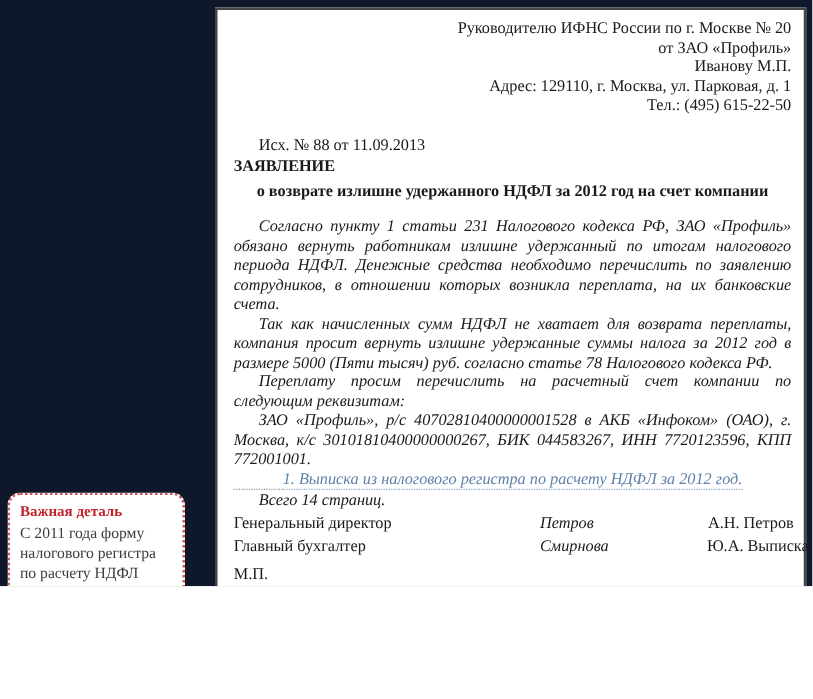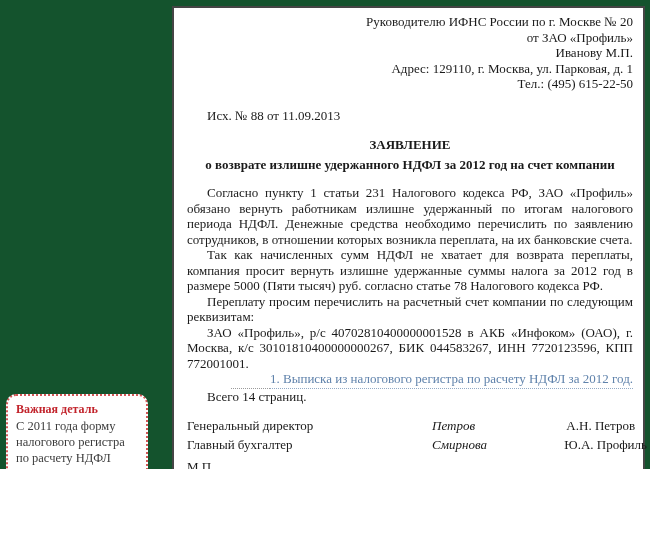--- a/index.html
+++ b/index.html
@@ -1,71 +1,69 @@
 <!DOCTYPE html>
 <html lang="ru"><head>
 <meta charset="utf-8">
 <style>
   * { margin: 0; padding: 0; box-sizing: border-box; }
   html, body { background: #ffffff; }
   .stage {
     position: relative;
     width: 650px;
     height: 469px;
-    background: #14532d;
+    background: #0f172a;
     font-family: "Liberation Serif", "DejaVu Serif", serif;
     color: #1a1a1a;
     overflow: hidden;
   }
   .doc {
     position: absolute;
     left: 172px;
     top: 6px;
     width: 473px;
     height: 546px;
     border: 2px solid #454545;
     background: #ffffff;
     padding: 6px 10px 0 13px;
     font-size: 13px;
     line-height: 15.5px;
   }
   .hdr { text-align: right; }
   .ref { margin-top: 16px; text-indent: 20px; }
   .title {
-    margin-top: 12px;
-    text-align: center;
     font-weight: bold;
     line-height: 20px;
   }
   .subtitle {
     text-align: center;
     font-weight: bold;
     line-height: 19px;
     white-space: nowrap;
   }
-  .body { margin-top: 11px; text-align: justify; hyphens: auto; }
+  .body { margin-top: 11px; text-align: justify; hyphens: auto; font-style: italic; }
   .body p { text-indent: 20px; }
-  .app1-wrap { text-align: right; }
+  .app1-wrap { text-align: center; }
   .app1 {
     display: inline-block;
     position: relative;
     color: #5f82ab;
     border-bottom: 1px dotted #93abc6;
     padding-bottom: 1px;
   }
   .app1::before {
     content: "";
     position: absolute;
     left: -39px;
     width: 39px;
     bottom: -1px;
     height: 0;
     border-bottom: 1px dotted #9a9a9a;
   }
-  .sigs { margin-top: 12px; }
+  .sigs { }
   .sig-row {
     display: grid;
     grid-template-columns: 245px 1fr 160px;
     line-height: 19px;
   }
   .sig-autograph { font-style: italic; }
   .sig-name { text-align: right; white-space: nowrap; }
   .stamp { margin-top: 3px; line-height: 19px; }
   .callout {
     position: absolute;
@@ -122,21 +120,21 @@
 
     <div class="sigs">
       <div class="sig-row">
         <span class="sig-pos">Генеральный директор</span>
         <span class="sig-autograph">Петров</span>
         <span class="sig-name">А.Н. Петров</span>
       </div>
       <div class="sig-row">
         <span class="sig-pos">Главный бухгалтер</span>
         <span class="sig-autograph">Смирнова</span>
-        <span class="sig-name">Ю.А. Профиль</span>
+        <span class="sig-name">Ю.А. Выписка</span>
       </div>
     </div>
 
     <div class="stamp">М.П.</div>
 
   </div>
 
   <div class="callout">
     <div class="callout-title">Важная деталь</div>
     <div class="callout-text">С 2011 года форму налогового регистра по расчету НДФЛ компании разрабатывают самостоятельно.</div>

